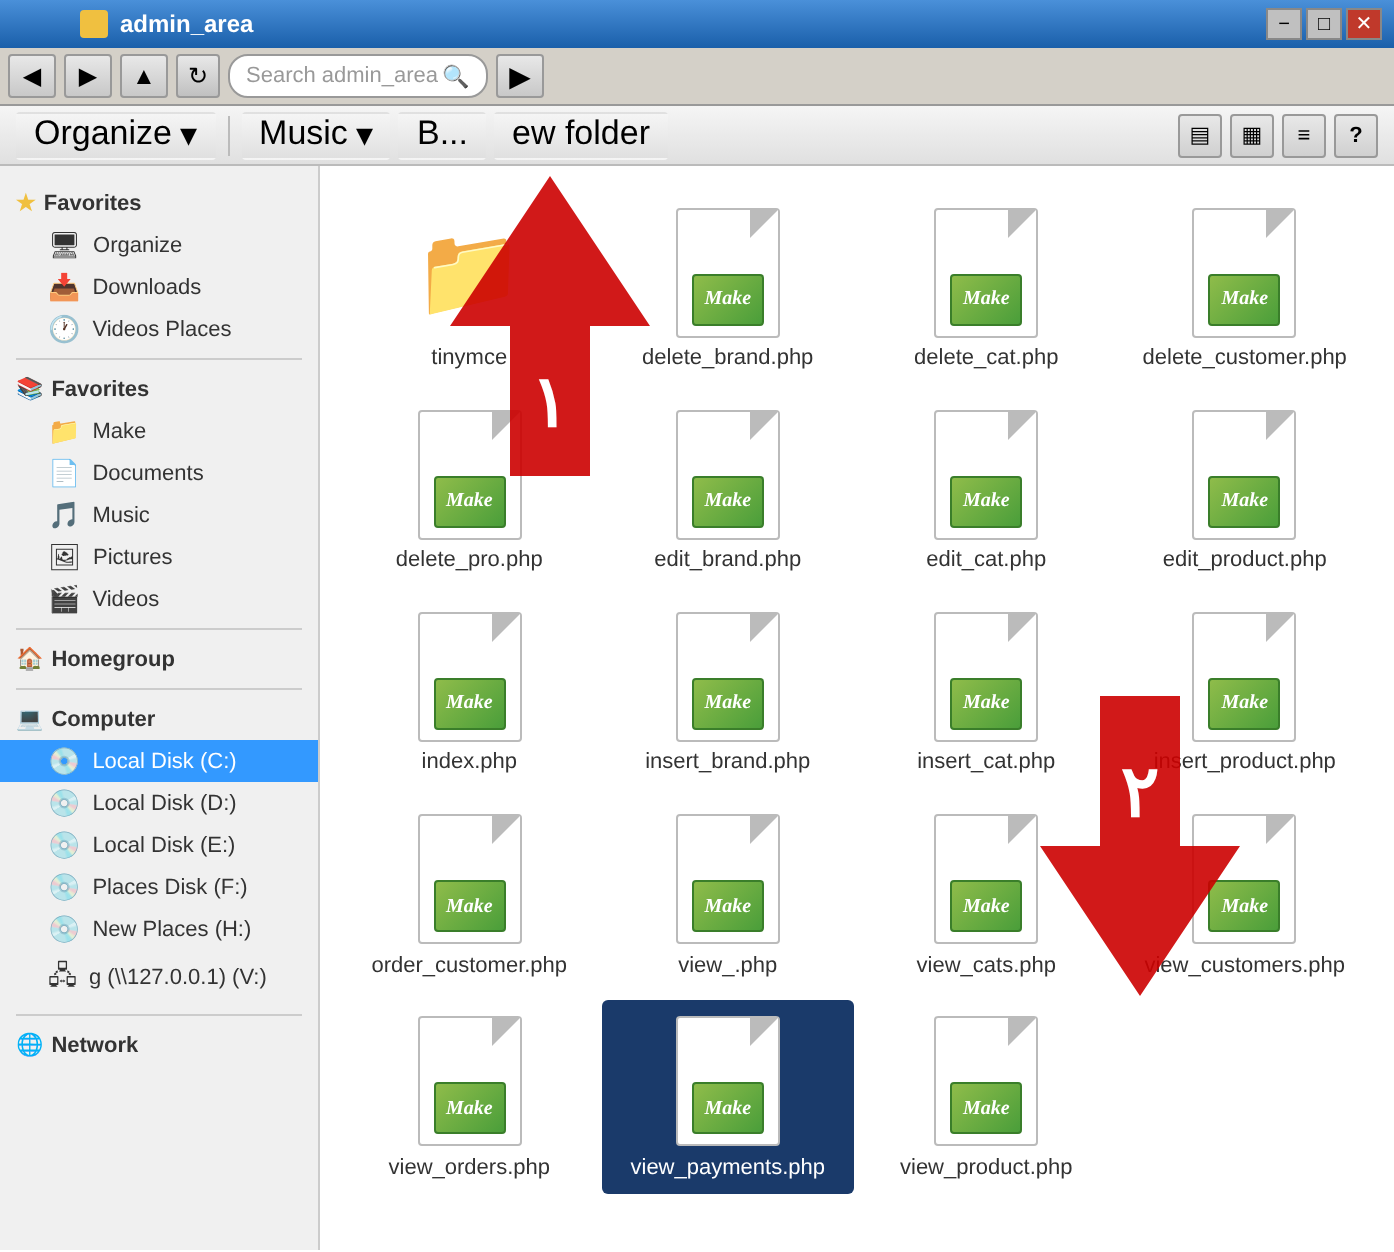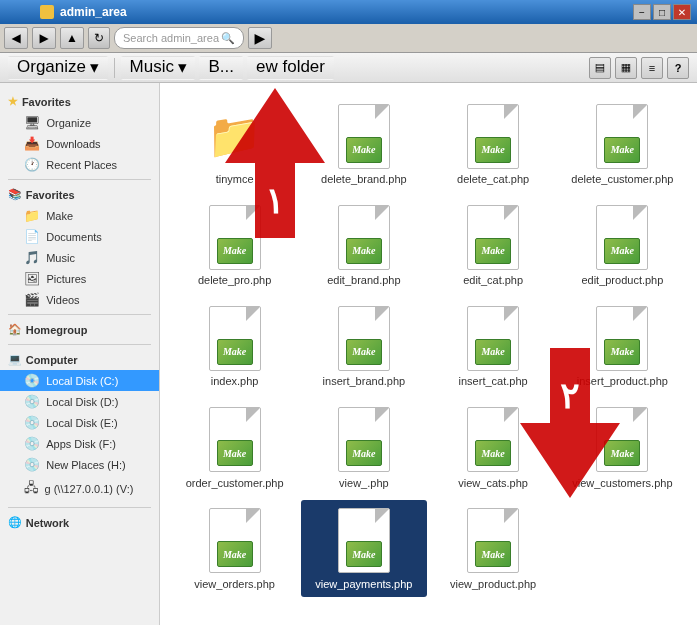--- a/index.html
+++ b/index.html
@@ -234,21 +234,21 @@
       <div class="sidebar-item">
         <span class="sidebar-icon">🖥</span>
         <span>Organize</span>
       </div>
       <div class="sidebar-item">
         <span class="sidebar-icon">📥</span>
         <span>Downloads</span>
       </div>
       <div class="sidebar-item">
         <span class="sidebar-icon">🕐</span>
-        <span>Recent Places</span>
+        <span>Videos Places</span>
       </div>
     </div>
 
     <div class="sidebar-divider"></div>
 
     <div class="sidebar-section">
       <div class="sidebar-header">
         <span style="color:#6090d0;">📚</span>
         <span>Favorites</span>
       </div>
@@ -297,21 +297,21 @@
       <div class="sidebar-item">
         <span class="sidebar-icon">💿</span>
         <span>Local Disk (D:)</span>
       </div>
       <div class="sidebar-item">
         <span class="sidebar-icon">💿</span>
         <span>Local Disk (E:)</span>
       </div>
       <div class="sidebar-item">
         <span class="sidebar-icon">💿</span>
-        <span>Apps Disk (F:)</span>
+        <span>Places Disk (F:)</span>
       </div>
       <div class="sidebar-item">
         <span class="sidebar-icon">💿</span>
         <span>New Places (H:)</span>
       </div>
       <div class="sidebar-item">
         <span class="sidebar-icon">🖧</span>
         <span>g (\\127.0.0.1) (V:)</span>
       </div>
     </div>

